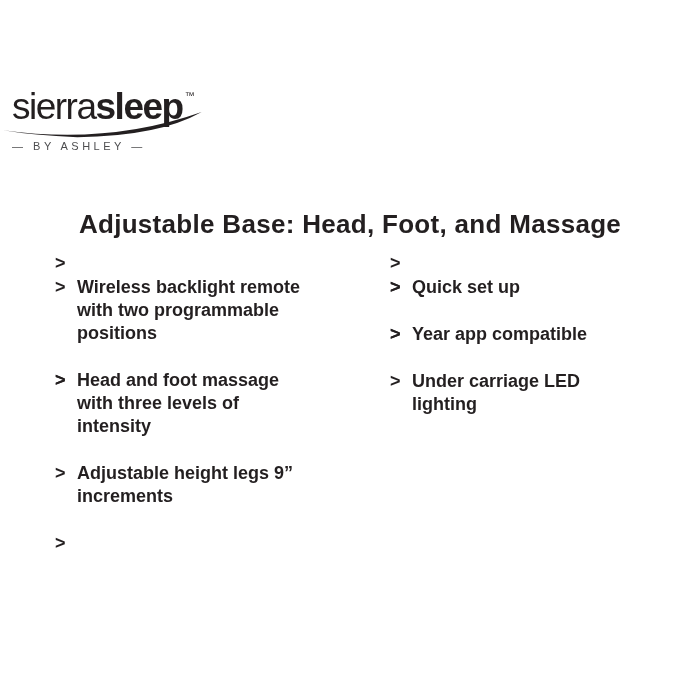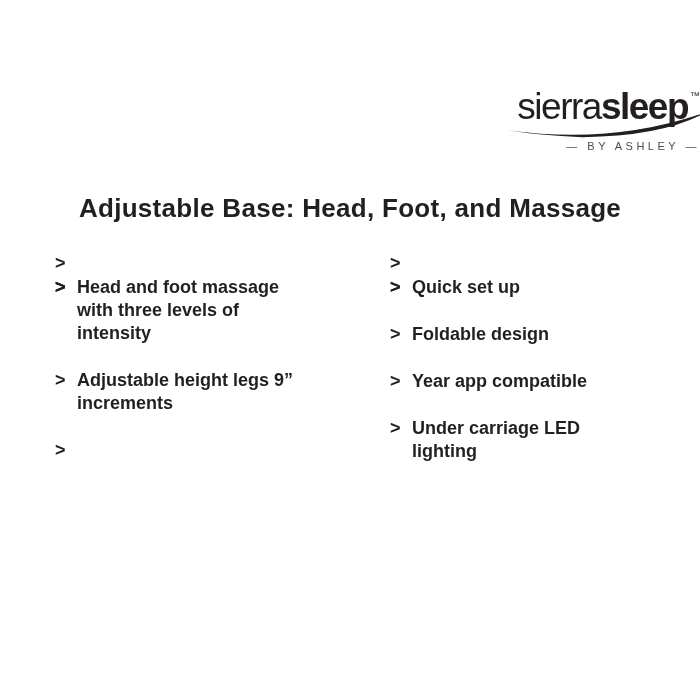--- a/index.html
+++ b/index.html
@@ -13,21 +13,21 @@
     overflow: hidden;
     margin: 0 auto;
   }
 
   
   .logo {
     position: absolute;
     top: 88px;
     left: 12px;
     right: 0;
-    text-align: right;
+    text-align: left;
   }
   .logo-word {
     position: relative;
     display: inline-block;
     line-height: 1;
     white-space: nowrap;
   }
   .brand-light {
     font-size: 37px;
     font-weight: 400;
@@ -61,21 +61,21 @@
     letter-spacing: 3.5px;
     color: #4d4d4f;
   }
 
   
   .title {
     position: absolute;
     top: 193px;
     left: 0;
     right: 0;
-    margin: 0;
+    margin: 16px;
     text-align: center;
     font-size: 26px;
     font-weight: 700;
     letter-spacing: 0.3px;
     color: #231f20;
   }
 
   
   .columns {
     position: absolute;
@@ -126,20 +126,23 @@
   <h1 class="title">Adjustable Base: Head, Foot, and Massage</h1>
 
   <main class="columns">
 
     <ul class="col col-left">
       <li class="feature">
         <span class="bullet">&gt;</span>
       </li>
       <li class="feature">
         <span class="bullet">&gt;</span>
+        <span class="ftext">Wireless backlight remote
+with two programmable
+positions</span>
       </li>
       <li class="feature">
         <span class="bullet">&gt;</span>
       </li>
       <li class="feature">
         <span class="bullet">&gt;</span>
         <span class="ftext">Head and foot massage
 with three levels of
 intensity</span>
       </li>
@@ -159,21 +162,20 @@
       </li>
       <li class="feature">
         <span class="bullet">&gt;</span>
       </li>
       <li class="feature">
         <span class="bullet">&gt;</span>
         <span class="ftext">Quick set up</span>
       </li>
       <li class="feature">
         <span class="bullet">&gt;</span>
-        <span class="ftext">Foldable design</span>
       </li>
       <li class="feature">
         <span class="bullet">&gt;</span>
         <span class="ftext">Year app compatible</span>
       </li>
       <li class="feature">
         <span class="bullet">&gt;</span>
         <span class="ftext">Under carriage LED
 lighting</span>
       </li>

